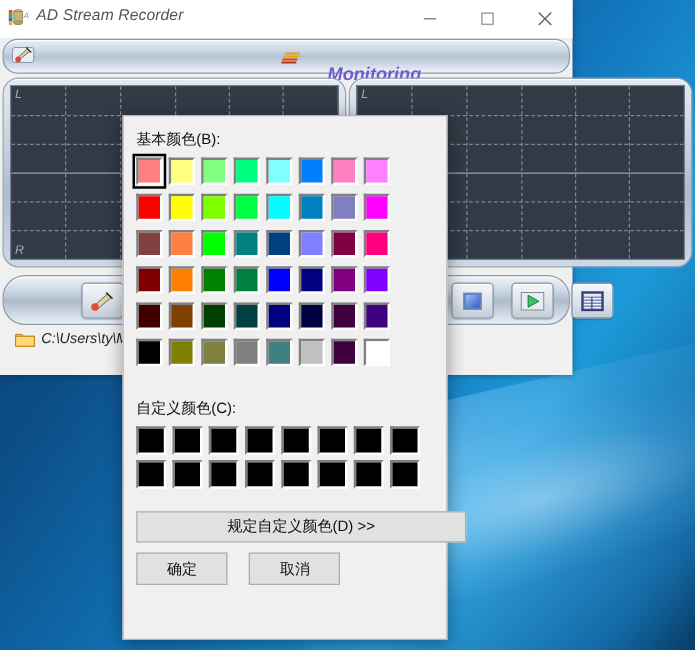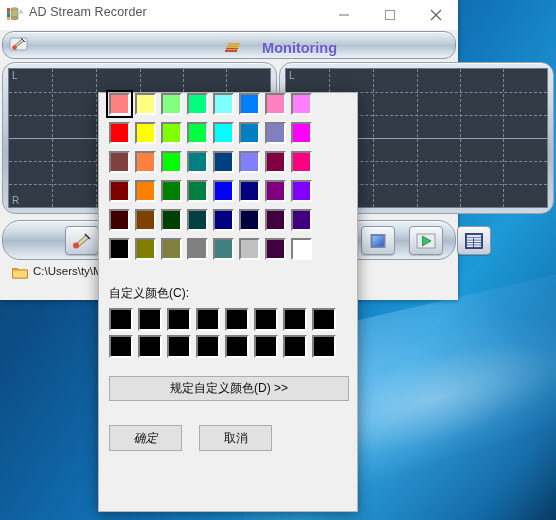--- a/index.html
+++ b/index.html
@@ -38,20 +38,21 @@
   }
 
   
   #app-window {
     position: absolute;
     left: 0; top: 0;
     width: 458px;
     height: 300px;
     background: #f0f0f0;
     box-shadow: 0 1px 5px rgba(0,0,0,0.35);
+    font-style: italic;
   }
 
   #title-bar {
     position: relative;
     height: 29px;
     background: #ffffff;
     border-bottom: 1px solid #ffffff;
   }
   #app-icon {
     position: absolute;
@@ -119,21 +120,21 @@
   }
   #format-text {
     position: absolute;
     left: 241px; top: 6px;
     font-size: 11.5px;
     color: #1c1c1c;
     white-space: nowrap;
   }
   #monitor-label {
     position: absolute;
-    right: 118px; top: 8px;
+    right: 118px; top: 20px;
     font-size: 14.5px;
     font-weight: bold;
     color: #6a5acd;
     text-shadow: 0 1px 0 rgba(255,255,255,0.7);
   }
   #timer-text {
     position: absolute;
     right: 6px; top: 3px;
     font-size: 17px;
     color: #1b1b7a;
@@ -320,31 +321,31 @@
     background: #e1e1e1;
     border: 1px solid #adadad;
     font-family: "Liberation Sans", sans-serif;
     font-size: 12px;
     color: #101010;
     cursor: default;
     box-sizing: border-box;
   }
   #btn-define {
     display: block;
-    width: 240px;
+    width: 264px;
     height: 25px;
-    margin-bottom: 24px;
+    margin-bottom: 8px;
   }
   #btn-ok, #btn-cancel {
     display: inline-block;
     width: 73px;
     height: 26px;
     vertical-align: top;
   }
-  #btn-ok { margin-right: 13px; font-style: italic; }
+  #btn-ok { margin-right: 13px; }
 </style>
 </head>
 <body>
 
 <div id="screen">
 
   <div id="desktop-swoosh"></div>
   <div id="desktop-swoosh2"></div>
 
   <div id="app-window">
@@ -495,20 +496,21 @@
       <span id="path-text">C:\Users\ty\M</span>
     </div>
 
   </div>
 
   <div id="color-dialog">
 
 
     <div id="dlg-body">
 
+      <div class="dlg-label">基本颜色(B):</div>
       <div id="basic-grid">
           <div class="swatch-cell selected">
             <div class="sw-inner">
               <div class="sw-fill" style="background: rgb(255, 128, 128);"></div>
             </div>
           </div>
           <div class="swatch-cell">
             <div class="sw-inner">
               <div class="sw-fill" style="background: rgb(255, 255, 128);"></div>
             </div>

